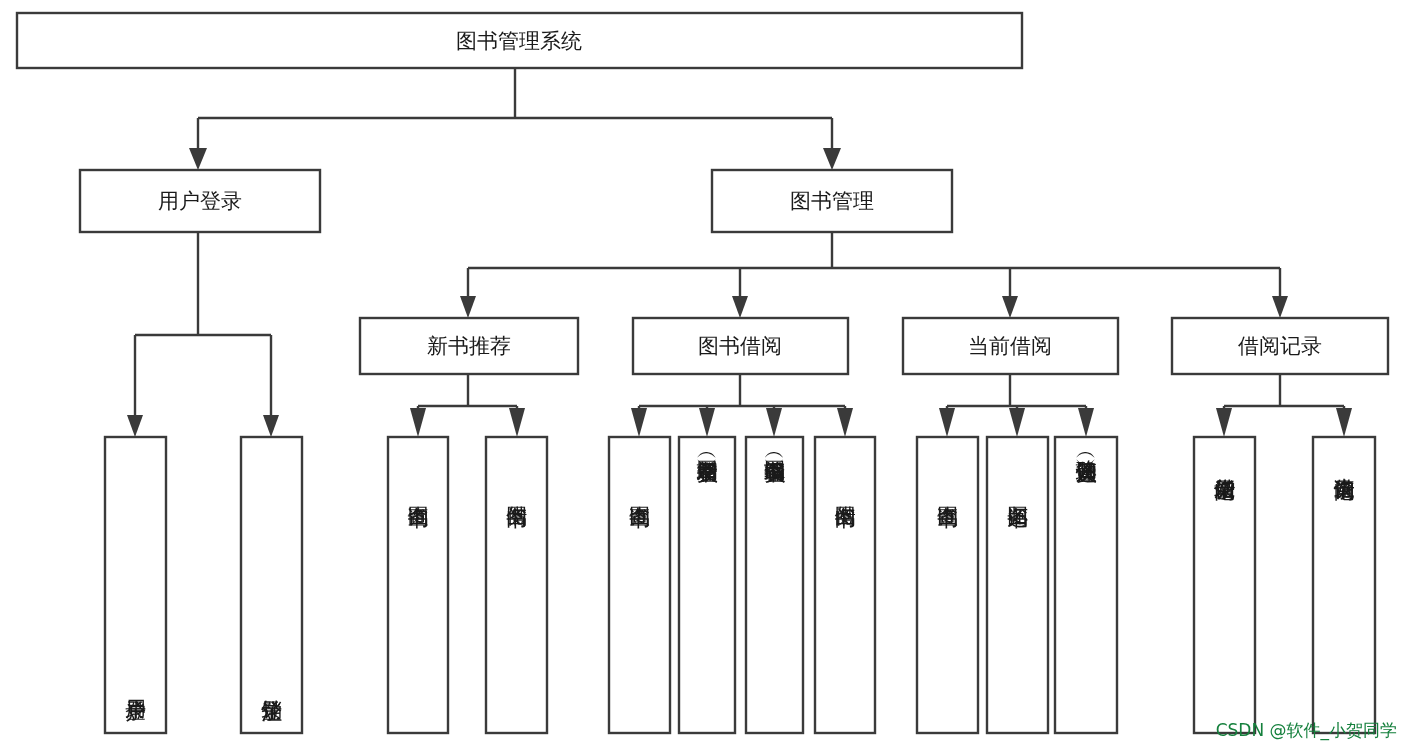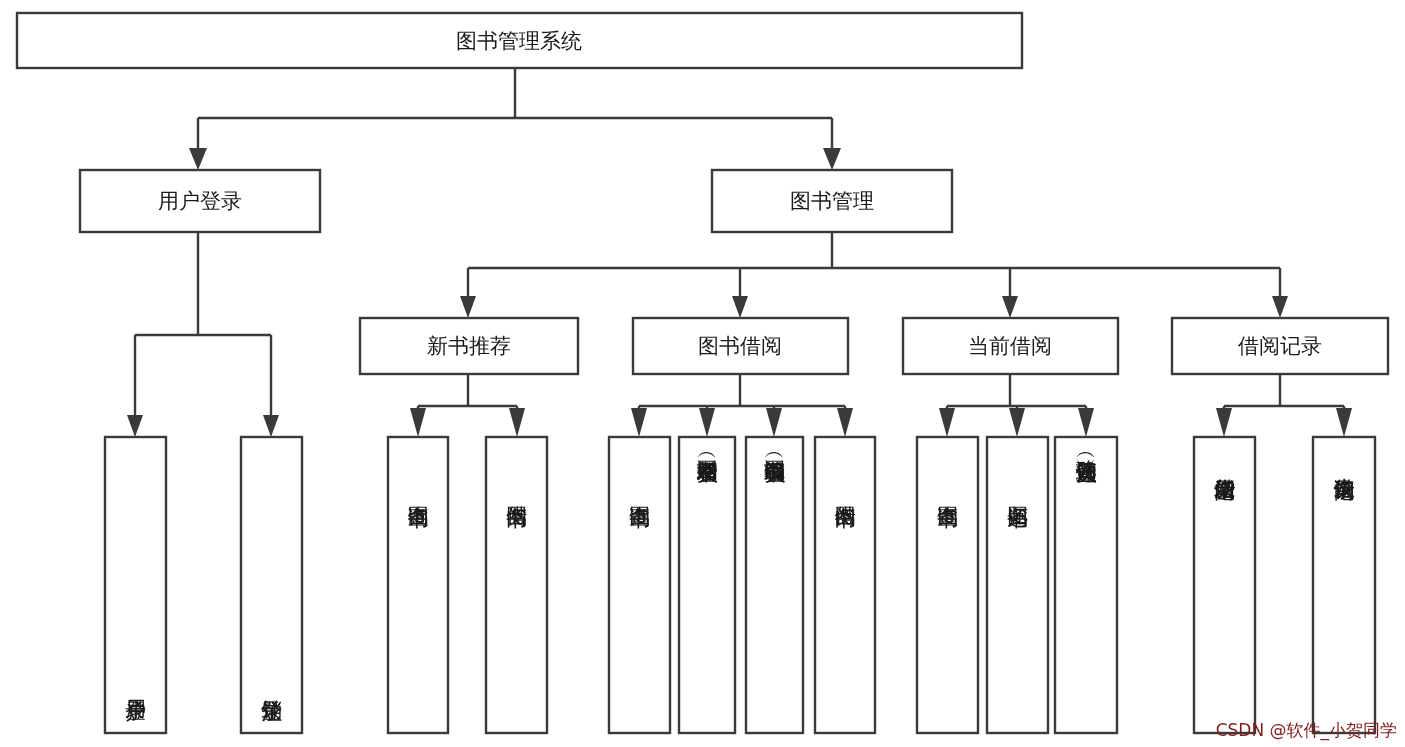--- a/index.html
+++ b/index.html
@@ -58,21 +58,21 @@
     line-height: 1.06;
     letter-spacing: 0.5px;
     white-space: nowrap;
     font-family: "DejaVu Sans", "Liberation Sans", sans-serif;
   }
   .watermark {
     position: absolute;
     right: 8px;
     bottom: 5px;
     font-size: 17px;
-    color: #7f1d1d;
+    color: #15803d;
     white-space: nowrap;
     font-family: "DejaVu Sans", "Liberation Sans", sans-serif;
   }
 </style>
 </head>
 <body>
 
 <svg id="diagram" viewBox="0 0 1405 747">
 
   <g>

